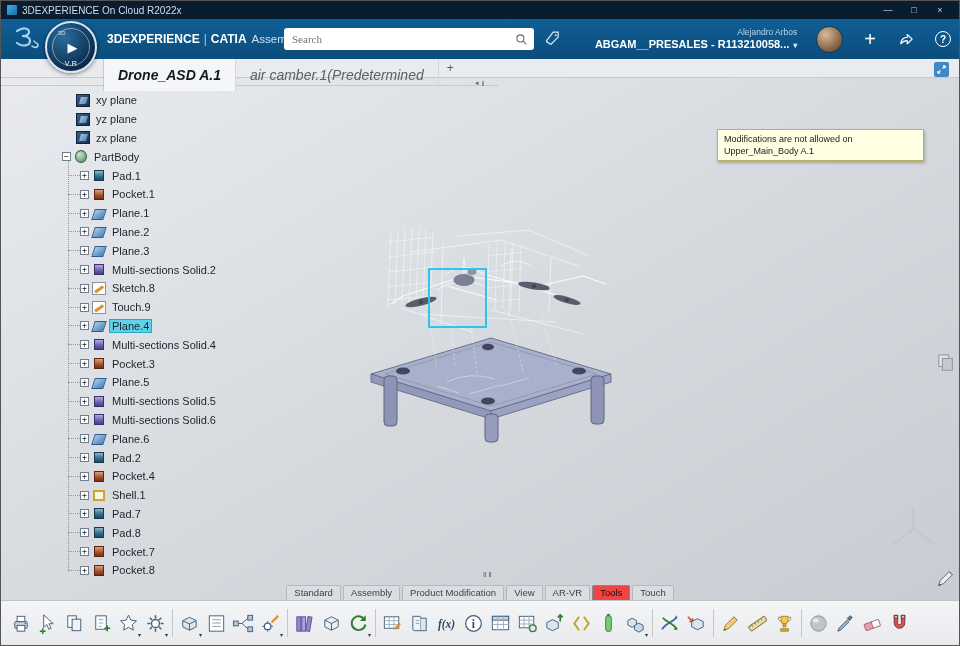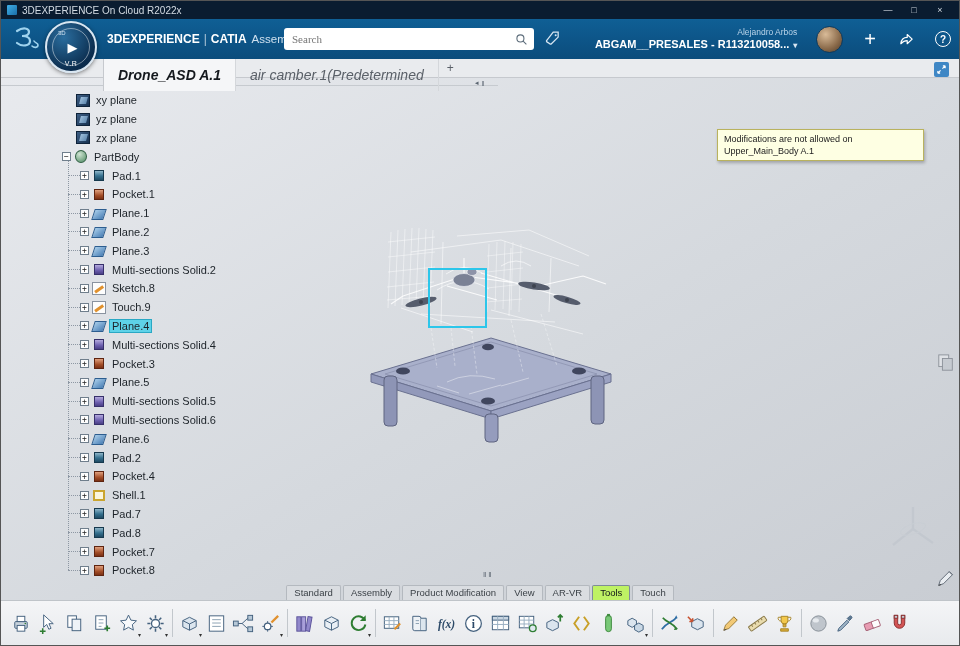--- a/index.html
+++ b/index.html
@@ -82,21 +82,21 @@
 
   
   .viewport{position:absolute;left:350px;top:138px;width:280px;height:245px;z-index:1}
   .triad{position:absolute;left:882px;top:421px;width:60px;height:58px;opacity:.9;z-index:2}
   .side-tool{position:absolute;left:936px;top:273px;width:18px;height:24px;z-index:4}
   .corner-pencil{position:absolute;left:934px;top:489px;width:22px;height:22px;z-index:4}
 
   
   .ribbonbar{position:absolute;left:0;right:0;bottom:45px;height:16px;display:flex;justify-content:center;align-items:flex-end;gap:2px;z-index:6}
   .rtab{font-size:9.5px;color:#3c4248;background:#dadde1;border:1px solid #b4b9bf;border-bottom:none;padding:1px 7px 2px;border-radius:2px 2px 0 0;white-space:nowrap;cursor:default}
-  .rtab.active{background:#bef264;border-color:#7f8c98;color:#101418}
+  .rtab.active{background:#ef4444;border-color:#7f8c98;color:#101418}
 
   
   .toolbar{position:absolute;left:0;right:0;bottom:0;height:45px;background:linear-gradient(#f4f5f7,#e8eaed);border-top:1px solid #bfc4c9;display:flex;align-items:center;padding:0 6px;overflow:hidden;z-index:7}
   .tbi{width:27px;height:34px;display:flex;align-items:center;justify-content:center;position:relative;flex:none;cursor:default}
   .tbi svg{width:23px;height:23px}
   .tbi .dd{position:absolute;right:1px;bottom:2px;font-size:6px;color:#333;line-height:1}
   .tsep{width:1px;height:28px;background:#c2c7cc;margin:0 3px;flex:none}
 </style>
 </head>
 <body>

